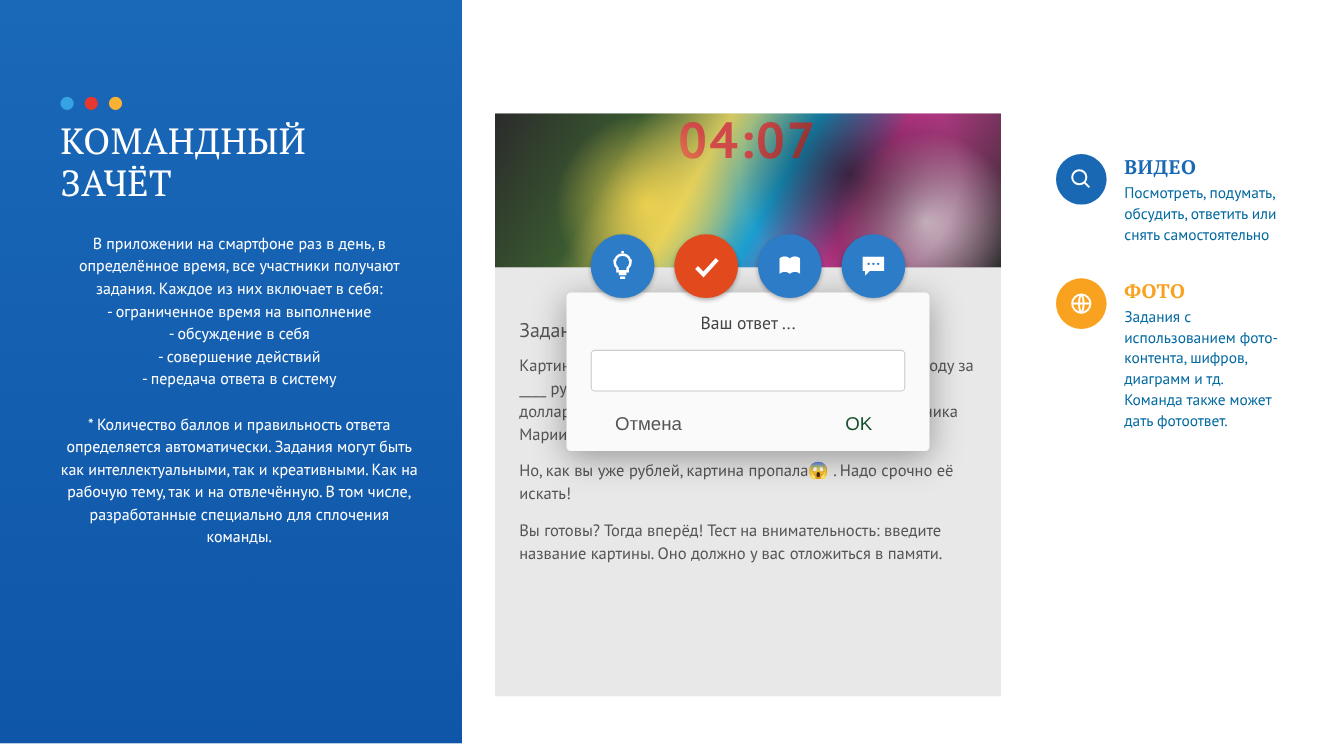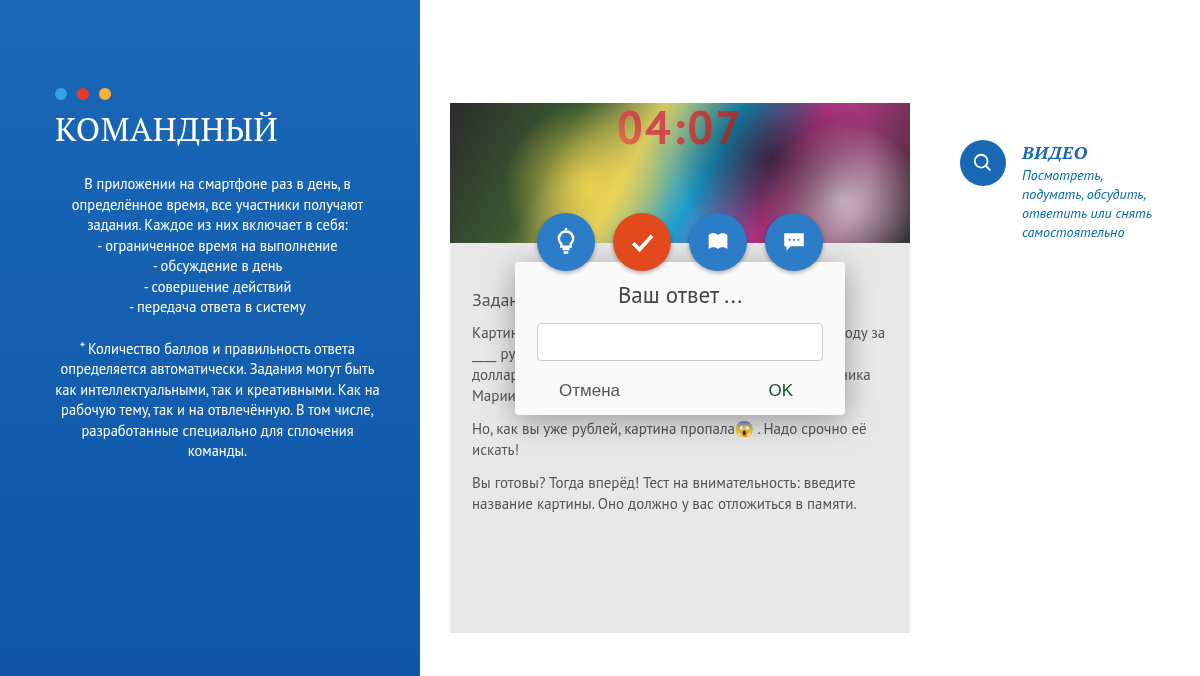--- a/index.html
+++ b/index.html
@@ -48,29 +48,29 @@
   .ab-blue { background:#2d7cc7; }
   .ab-red { background:#e24a1e; }
   .task-body { padding: 44px 22px 20px; color:#555; font-size:15px; line-height:1.4;}
   .task-title { font-size:18px; margin-bottom:10px; color:#555;}
   .task-text p { margin-bottom:12px;}
   .modal-overlay { position:absolute; inset:0; display:flex; align-items:center; justify-content:center; }
   .modal {
     width: 330px; background:#fafafa; border-radius:4px; box-shadow:0 6px 30px rgba(0,0,0,0.35);
     padding: 18px 22px 0; position:relative; top:-30px;
   }
-  .modal-title { text-align:center; font-size:23px; color:#444; margin-bottom:14px;}
+  .modal-title { text-align:center; font-size:16px; color:#444; margin-bottom:14px;}
   .modal-input { width:100%; height:38px; border:1px solid #ccc; border-radius:4px; background:#fff; margin-bottom:6px;}
   .modal-actions { display:flex; border-top:0; }
   .modal-actions button { flex:1; background:none; border:none; font-size:17px; padding:14px 0; cursor:pointer;}
   .modal-cancel { color:#555; text-align:left; padding-left:22px !important;}
   .modal-ok { color:#14532d; text-align:right; padding-right:30px !important;}
 
   
-  .right { flex:1; padding: 140px 34px 0 20px; font-style: italic; }
+  .right { flex:1; padding: 140px 34px 0 20px; }
   .feature { display:flex; gap:16px; margin-bottom:30px; align-items:flex-start;}
   .feat-icon { width:46px; height:46px; border-radius:50%; display:flex; align-items:center; justify-content:center; color:#fff; flex-shrink:0;}
   .fi-blue { background:#1868b3; }
   .fi-red { background:#e7372f; }
   .fi-orange { background:#f9a21f; }
   .feat-title { font-family:'PT Serif', Georgia, serif; font-size:18px; font-weight:700; letter-spacing:0.5px; margin-bottom:2px;}
   .ft-blue { color:#1868b3; }
   .ft-red { color:#e7372f; }
   .ft-orange { color:#f9a21f; }
   .feat-desc { font-size:14px; line-height:1.35; color:#0369a1;}
@@ -83,25 +83,26 @@
 <div class="page">
 
   <div class="left-panel">
     <div class="dots">
       <div class="dot dot-blue"></div>
       <div class="dot dot-red"></div>
       <div class="dot dot-yellow"></div>
     </div>
     <h1 class="left-title">
       <span>КОМАНДНЫЙ</span><br>
+      <span>ЗАЧЁТ</span>
     </h1>
     <div class="left-body">
       <p>В приложении на смартфоне раз в день, в определённое время, все участники получают задания. Каждое из них включает в себя:</p>
       <p>- ограниченное время на выполнение</p>
-      <p>- обсуждение в день</p>
+      <p>- обсуждение в себя</p>
       <p>- совершение действий</p>
       <p>- передача ответа в систему</p>
       <br>
       <p>* Количество баллов и правильность ответа определяется автоматически. Задания могут быть как интеллектуальными, так и креативными. Как на рабочую тему, так и на отвлечённую. В том числе, разработанные специально для сплочения команды.</p>
     </div>
   </div>
 
   <div class="center">
     <div class="phone">
       <div class="phone-art">
@@ -163,16 +164,28 @@
             <line x1="20" y1="20" x2="15" y2="15"></line>
           </svg>
       </div>
       <div>
         <div class="feat-title ft-blue">ВИДЕО</div>
         <div class="feat-desc">Посмотреть, подумать, обсудить, ответить или снять самостоятельно</div>
       </div>
     </div>
 
 
+    <div class="feature">
+      <div class="feat-icon fi-orange">
+        <svg width="22" height="22" viewBox="0 0 24 24" fill="none" stroke="currentColor" stroke-width="2">
+            <circle cx="12" cy="12" r="9"></circle>
+            <path d="M3 12h18M12 3c3 3 3 15 0 18M12 3c-3 3-3 15 0 18"></path>
+          </svg>
+      </div>
+      <div>
+        <div class="feat-title ft-orange">ФОТО</div>
+        <div class="feat-desc">Задания с использованием фото-контента, шифров, диаграмм и тд. Команда также может дать фотоответ.</div>
+      </div>
+    </div>
 
   </div>
 
 </div>
 
 </body></html>

